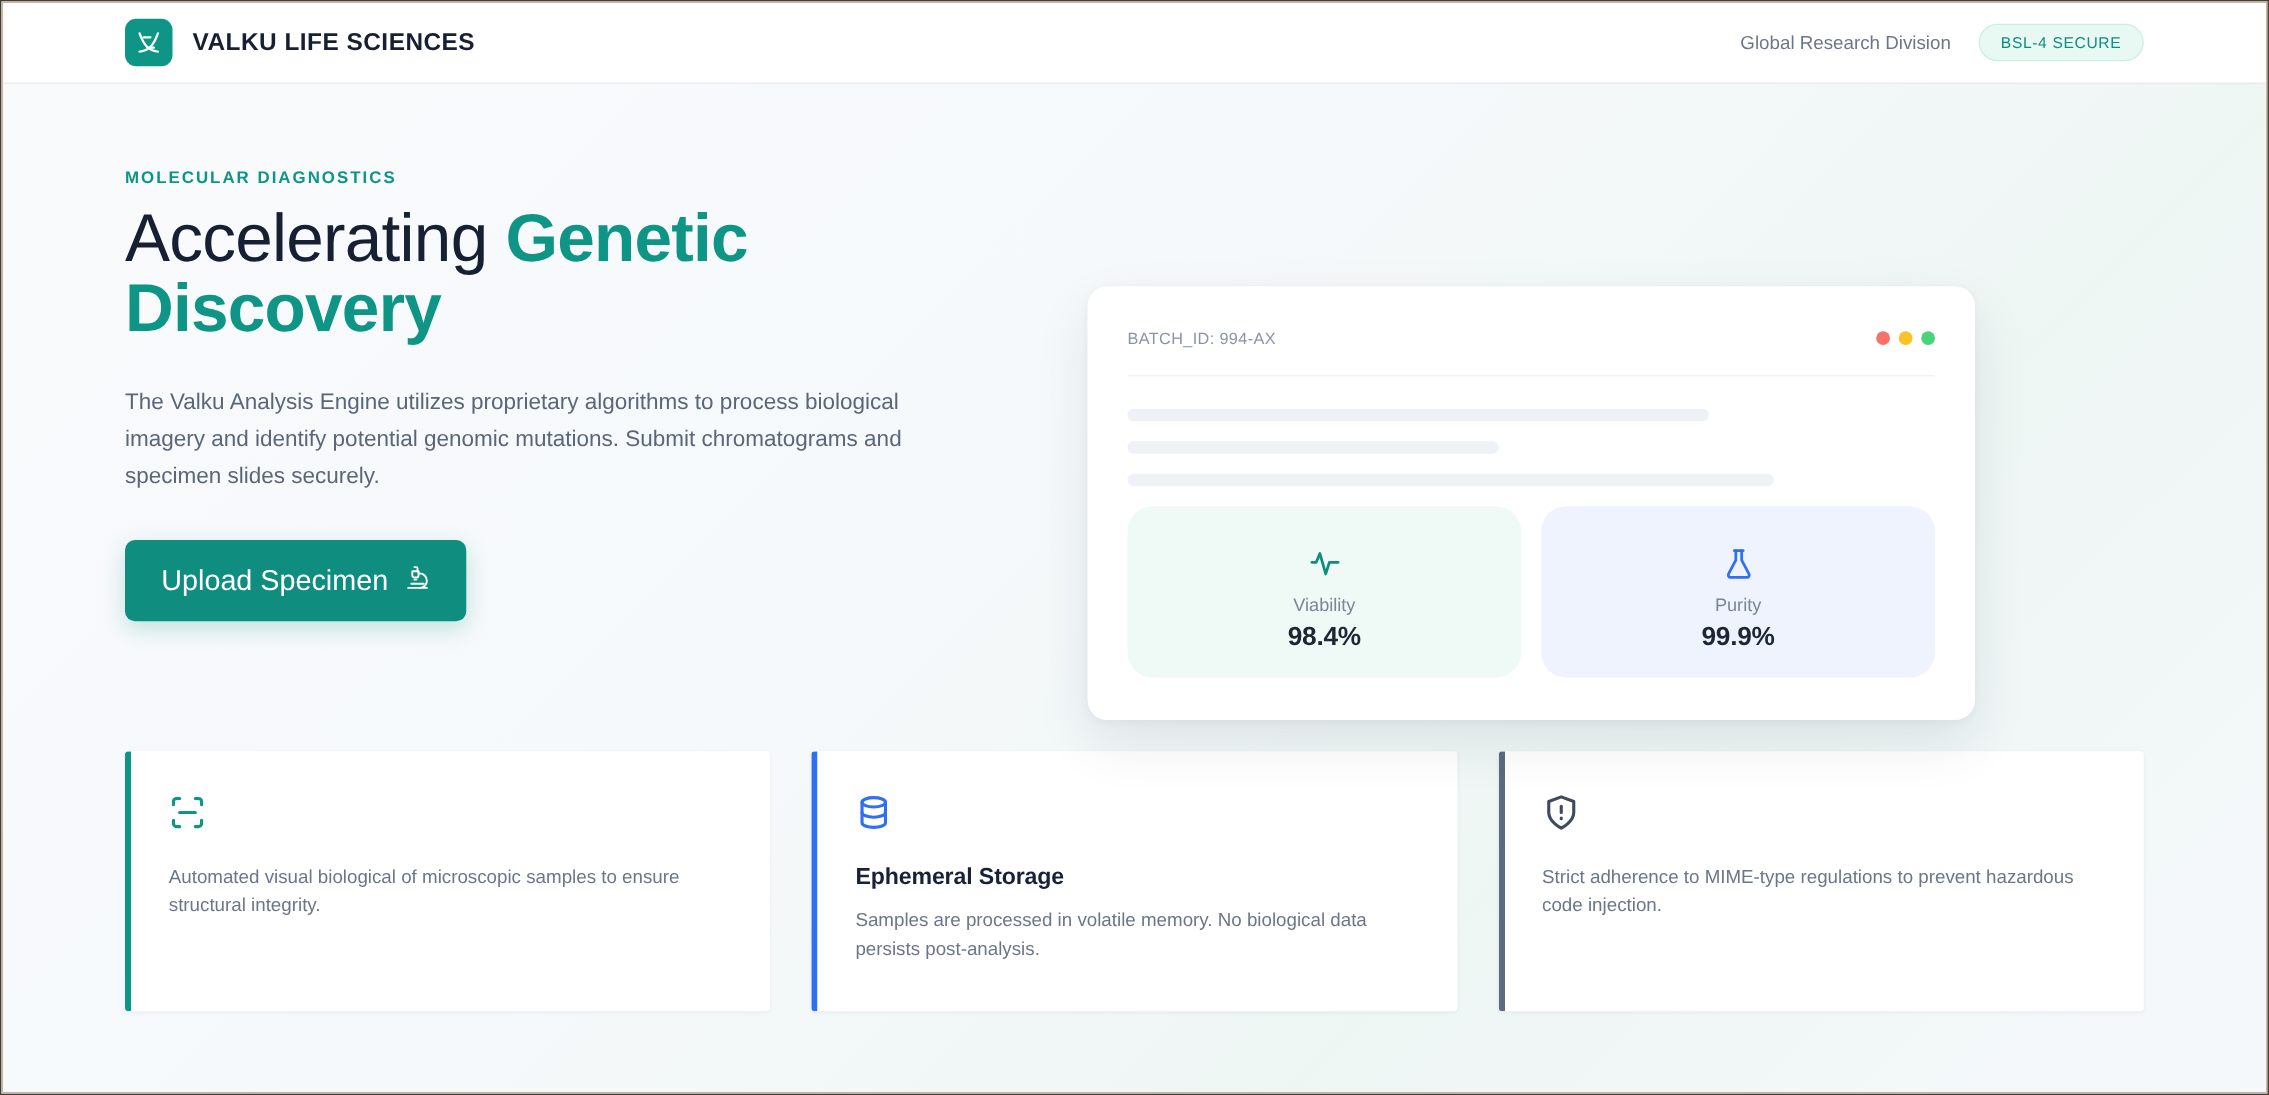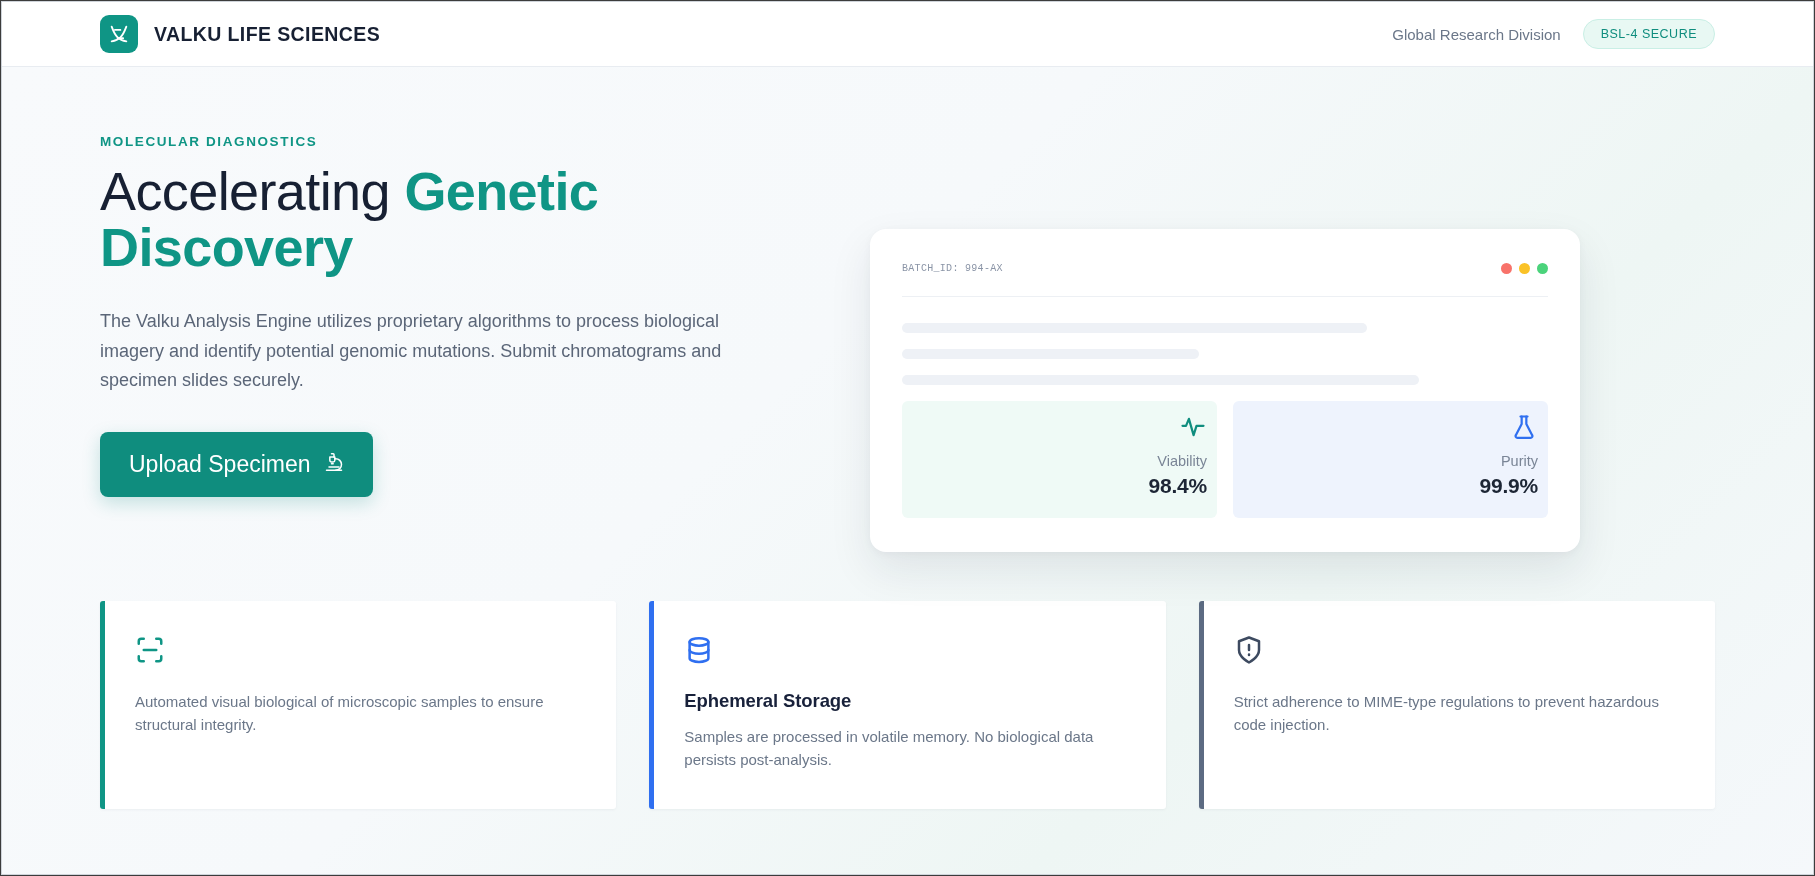--- a/index.html
+++ b/index.html
@@ -165,22 +165,22 @@
   }
 
   .card-topbar {
     display: flex;
     align-items: center;
     padding-bottom: 22px;
     border-bottom: 1px solid #edf0f4;
   }
 
   #batch-id {
-    font-family: Liberation Mono, monospace;
-    font-size: 10px;
+    font-family: Liberation Sans, sans-serif;
+    font-size: 13px;
     color: #8a94a6;
     letter-spacing: 0.3px;
   }
 
   .dots { margin-left: auto; display: flex; gap: 7px; }
   .dot { width: 11px; height: 11px; border-radius: 50%; }
   .dot.red    { background: #f8726a; }
   .dot.yellow { background: #fac227; }
   .dot.green  { background: #4bd37b; }
 
@@ -196,23 +196,23 @@
   .sk.w3 { width: 80%; }
 
   .stats {
     display: flex;
     gap: 16px;
     margin-top: 12px;
   }
 
   .stat {
     flex: 1;
-    border-radius: 6px;
-    padding: 12px 10px 20px 10px;
-    text-align: right;
+    border-radius: 20px;
+    padding: 32px 10px 20px 10px;
+    text-align: center;
   }
   .stat.viability { background: #effaf6; }
   .stat.purity    { background: #eef3fd; }
 
   .stat-icon { height: 28px; margin-bottom: 12px; }
 
   .stat-label {
     font-size: 14.5px;
     color: #7a8596;
     margin-bottom: 5px;

